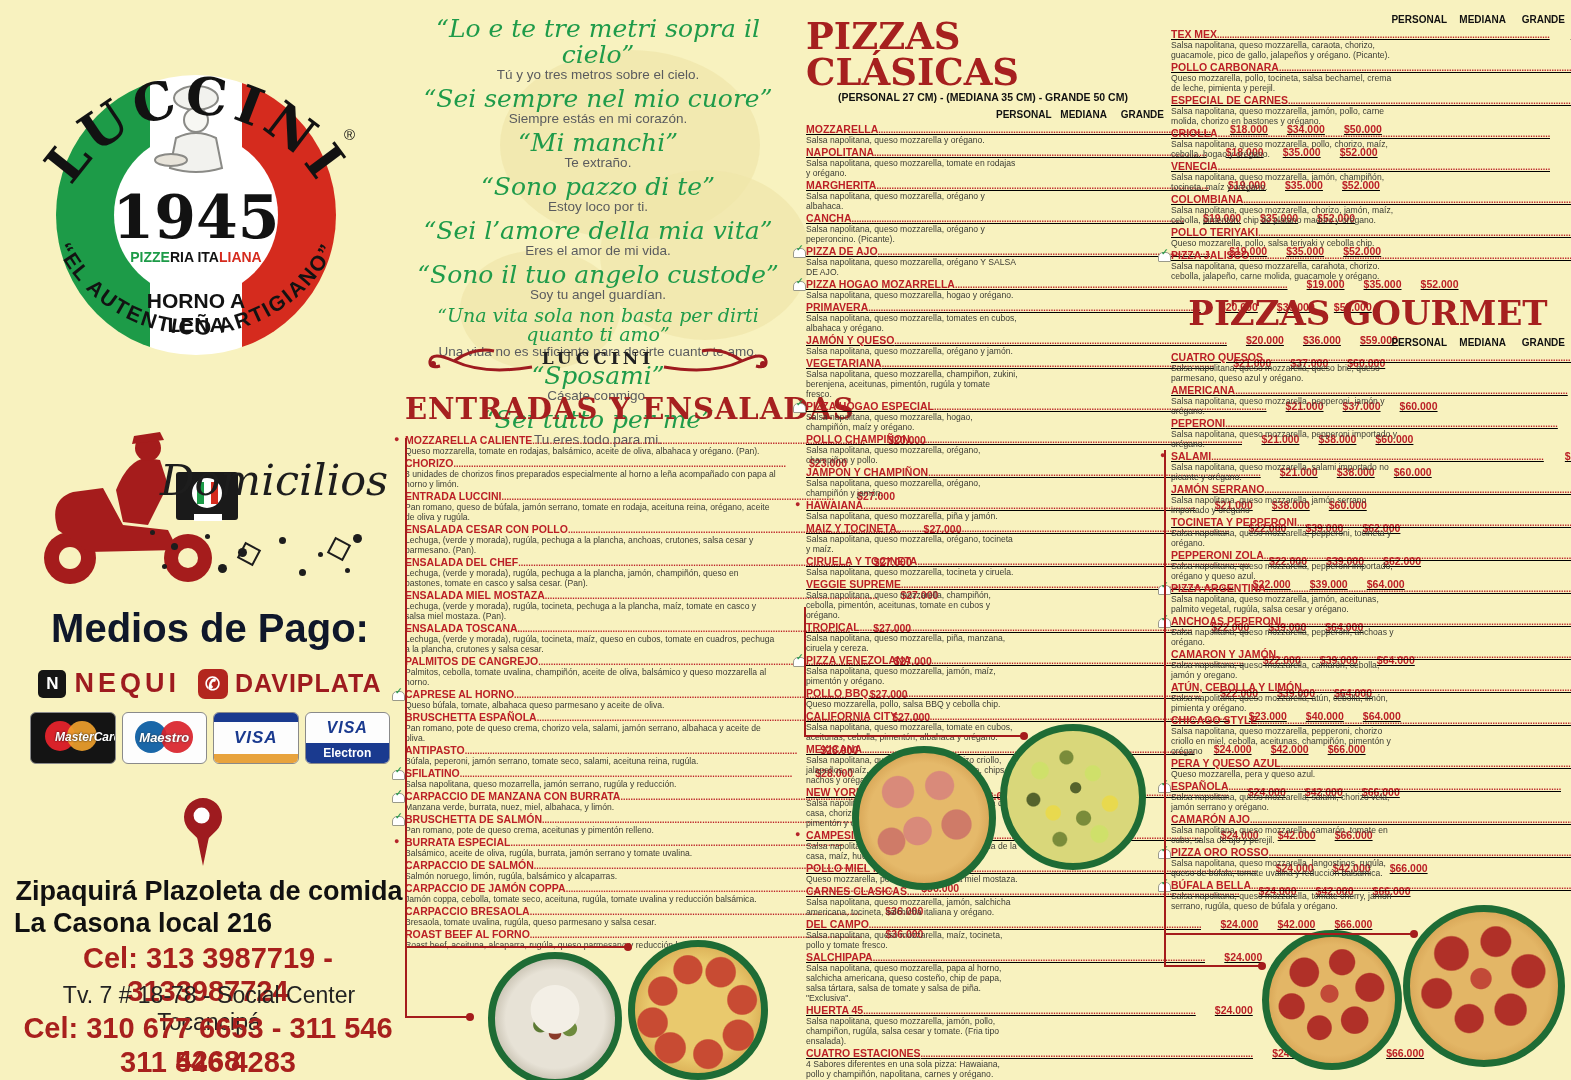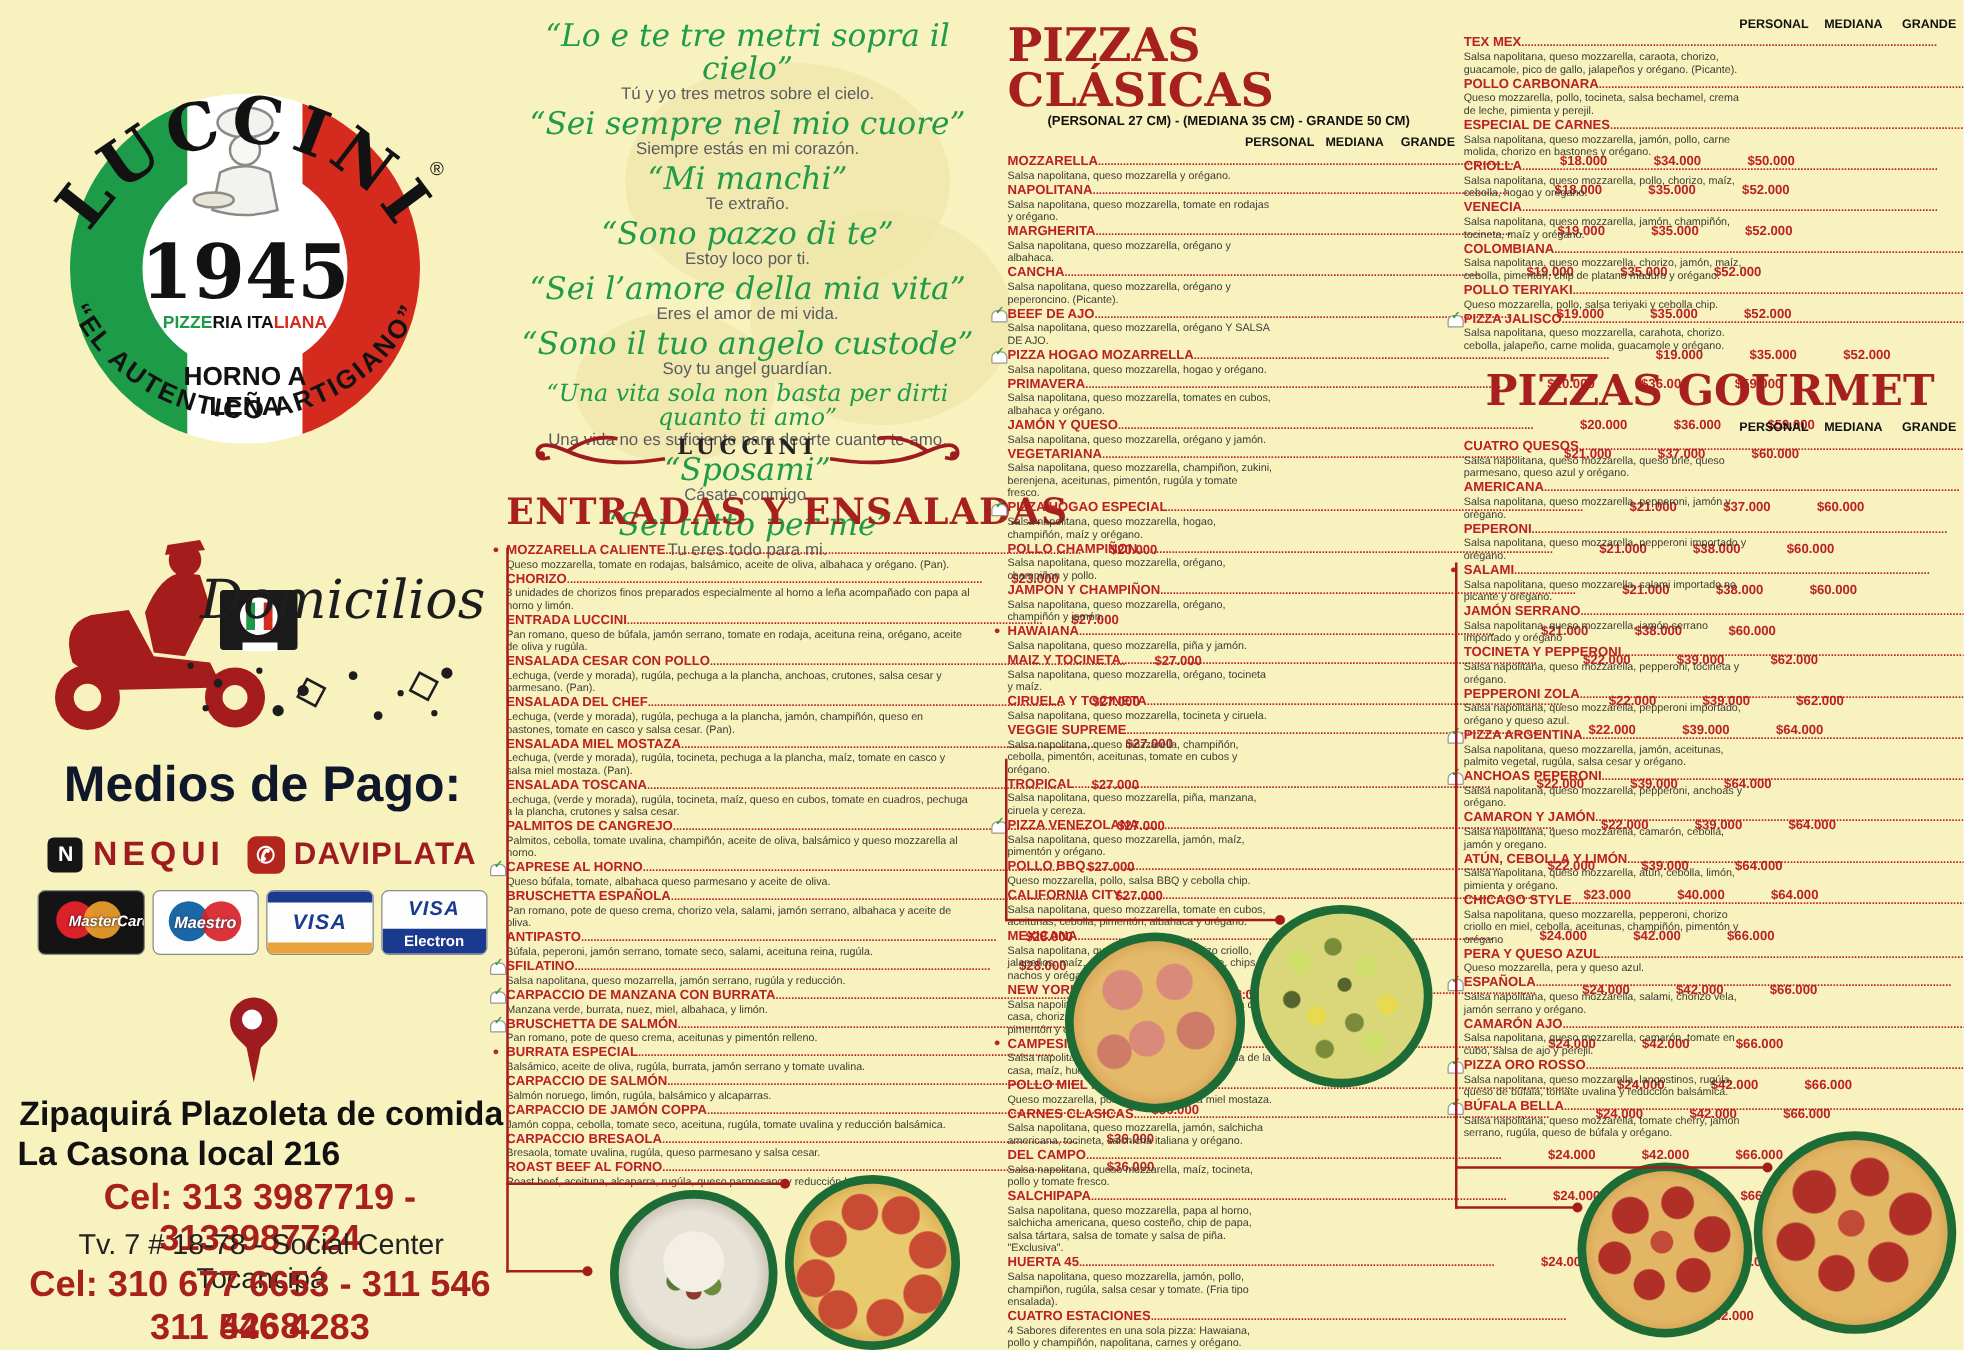--- a/index.html
+++ b/index.html
@@ -90,21 +90,21 @@
   .mi-dots::after { content:"....................................................................................................................................."; }
   .mi-desc { color:#3c3c34; font-size:8.6px; line-height:10px; }
 
   
   .entradas { position:absolute; left:405px; top:392px; width:372px; }
   .entradas .sec-title { font-size:29px; text-align:center; letter-spacing:1px; white-space:nowrap; margin-bottom:8px; }
   .en-row { display:grid; grid-template-columns:1fr 58px; column-gap:3px; }
   .en-price { color:#bb2026; font-weight:bold; font-size:10.5px; text-align:right; line-height:12px; }
 
   
-  .pz-grid { display:grid; grid-template-columns:1fr 54px 54px 54px; column-gap:21px; }
+  .pz-grid { display:grid; grid-template-columns:1fr 54px 54px 54px; column-gap:3px;text-decoration:underline; }
   .pz-price { color:#bb2026; font-weight:bold; font-size:10.5px; text-align:right; line-height:12px; }
   .pz-head { display:grid; grid-template-columns:1fr 54px 54px 54px; column-gap:3px;
     font-weight:bold; color:#111; font-size:10px; margin:6px 0 3px; }
   .pz-head span { text-align:right; }
   .pz-desc { width:212px; }
 
   .clasicas { position:absolute; left:806px; top:18px; width:358px; }
   .clasicas .sec-title { font-size:37px; line-height:36px; }
   .sizes-note { font-weight:bold; color:#111; font-size:10.5px; margin-top:1px;margin-left:32px; }
   .clasicas2 { position:absolute; left:806px; top:862px; width:358px; }
@@ -650,21 +650,21 @@
             <span class="pz-price">$35.000</span>
             <span class="pz-price">$52.000</span>
           </div>
           <div class="mi-desc pz-desc">Salsa napolitana, queso mozzarella, orégano y peperoncino. (Picante).</div>
         </div>
 
         <div class="menu-item">
           <span class="marker hat"></span>
           <div class="pz-grid">
             <div class="mi-row">
-              <span class="mi-name">BEEF DE AJO</span>
+              <span class="mi-name">PIZZA DE AJO</span>
               <span class="mi-dots"></span>
             </div>
             <span class="pz-price">$19.000</span>
             <span class="pz-price">$35.000</span>
             <span class="pz-price">$52.000</span>
           </div>
           <div class="mi-desc pz-desc">Salsa napolitana, queso mozzarella, orégano Y SALSA DE AJO.</div>
         </div>
 
         <div class="menu-item">

